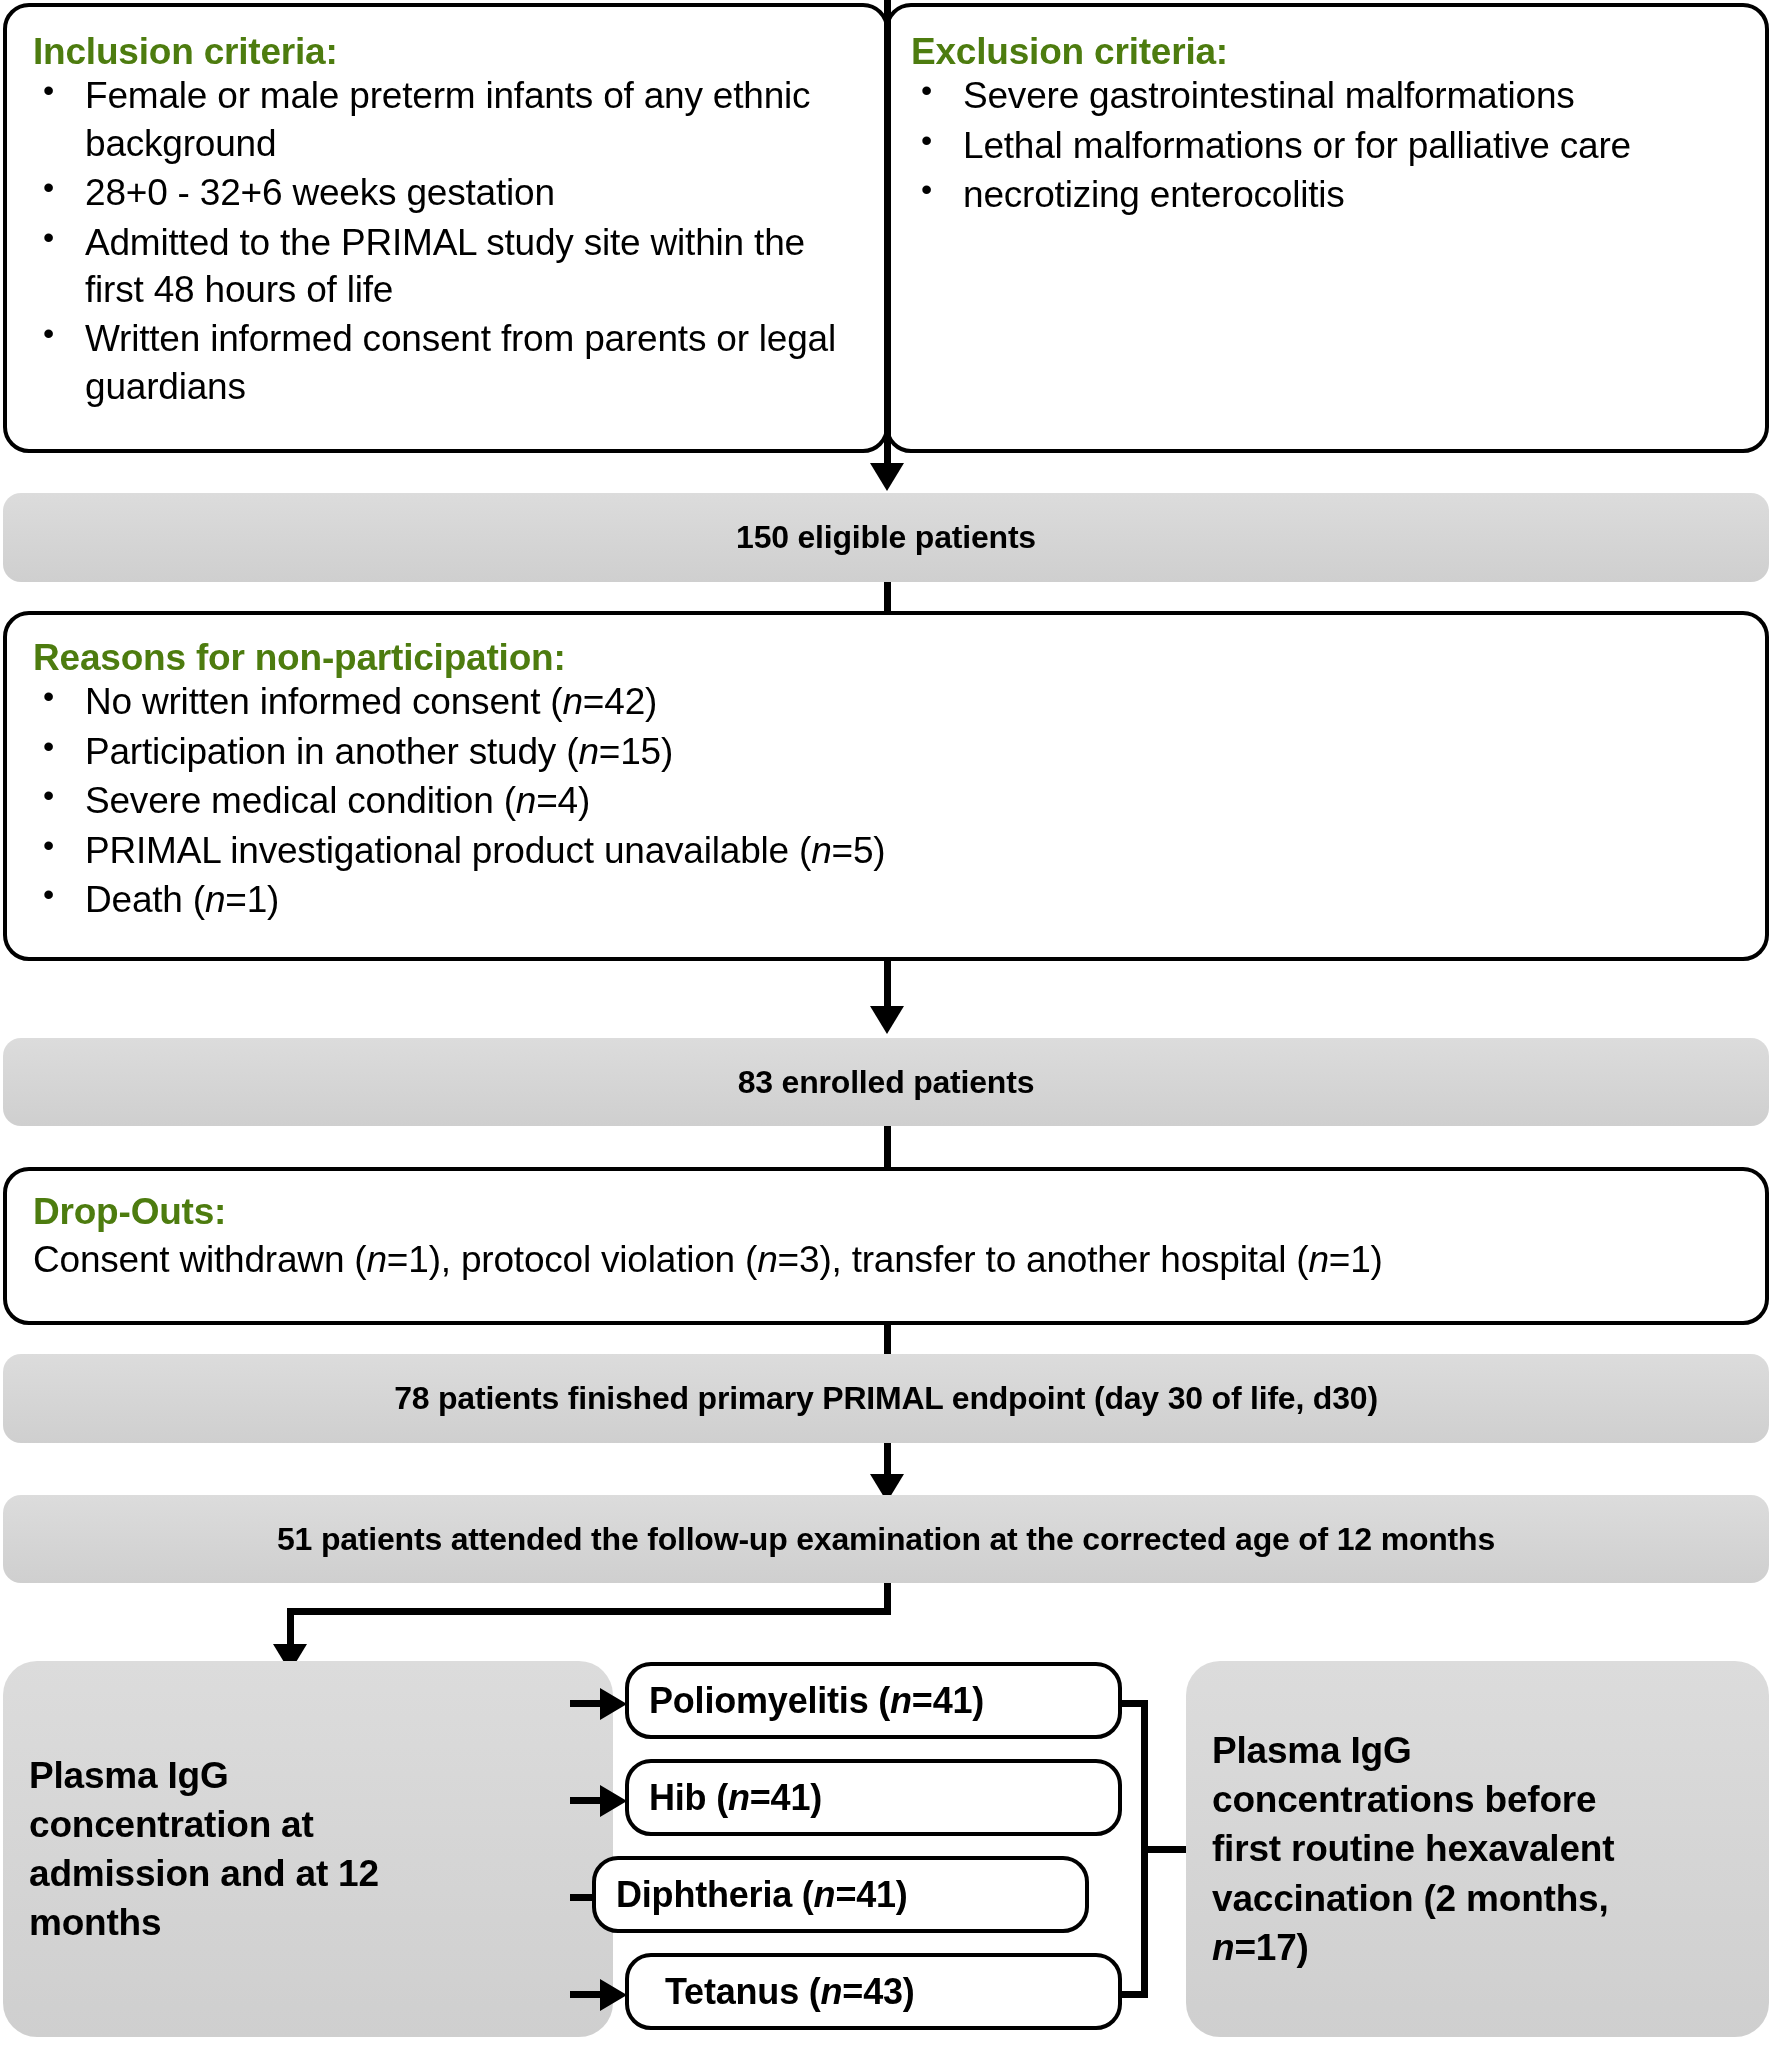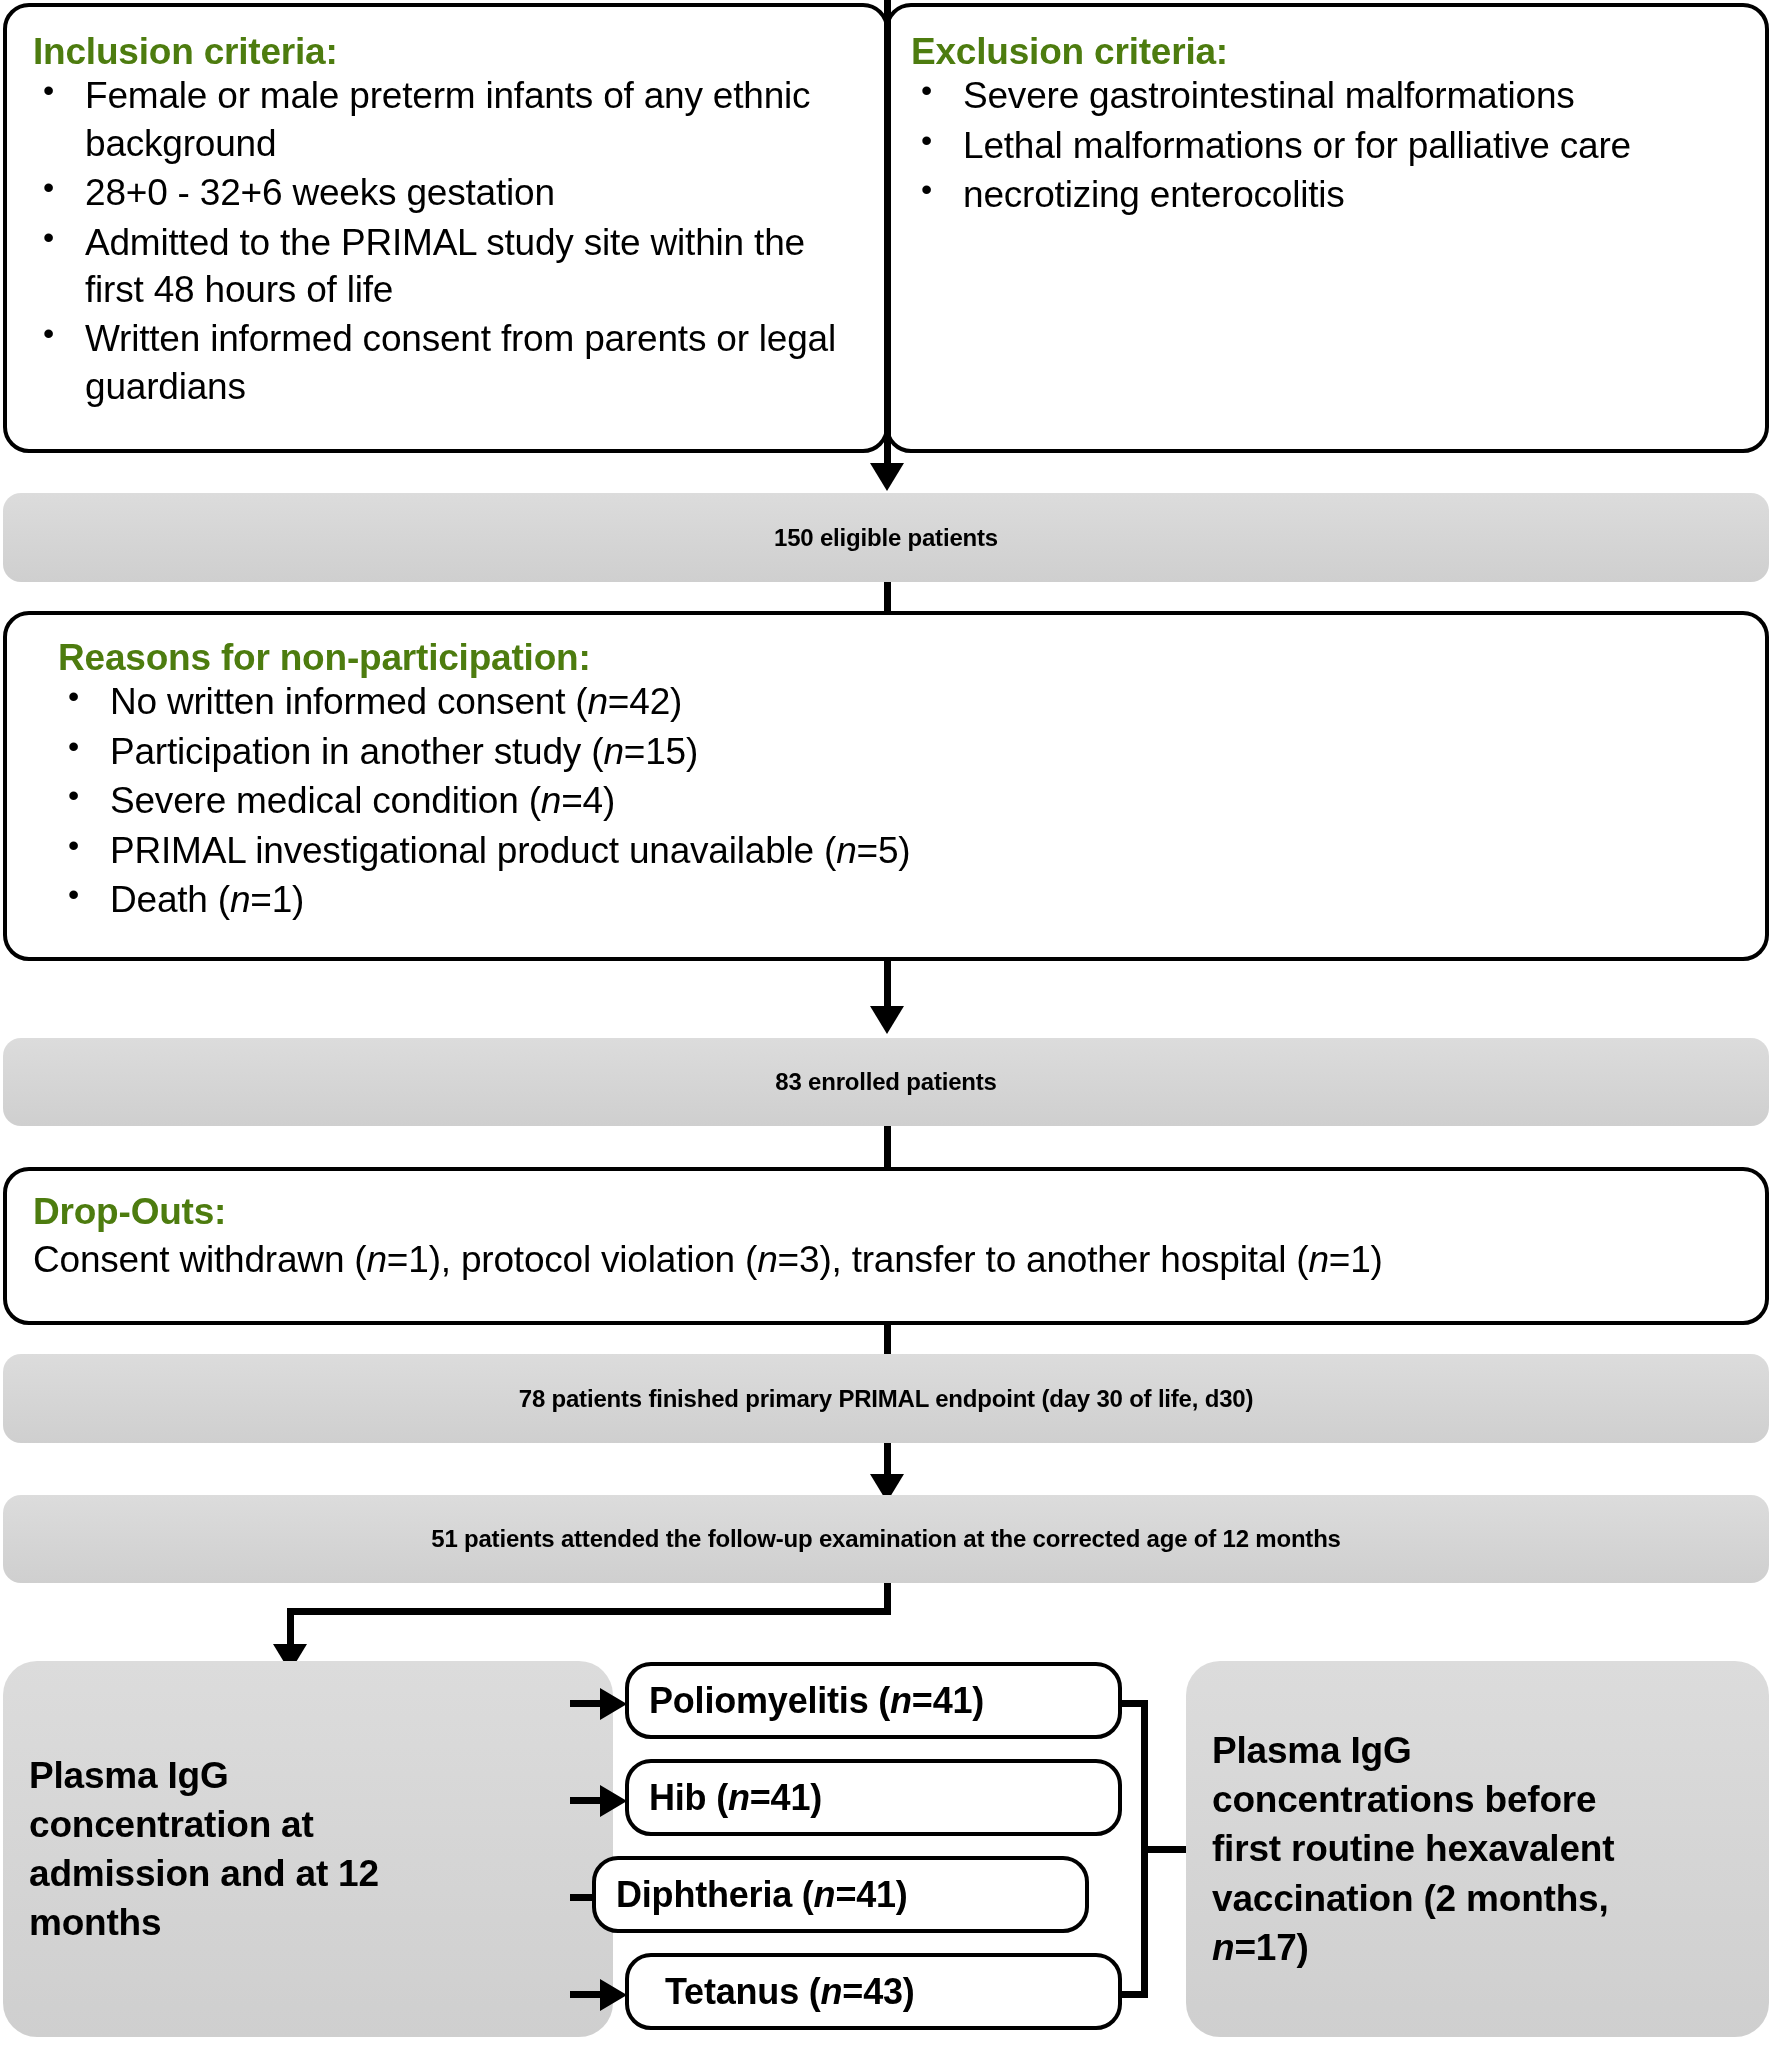--- a/index.html
+++ b/index.html
@@ -51,21 +51,21 @@
     letter-spacing: -0.2px;
   }
   .bodytxt {
     font-size: 37px;
     line-height: 1.28;
     color: #000;
     letter-spacing: -0.2px;
   }
   .banner-txt {
     font-weight: bold;
-    font-size: 24px;
+    font-size: 32px;
     color: #000;
     letter-spacing: -0.2px;
     text-align: center;
     white-space: nowrap;
   }
   .gbig-txt {
     font-weight: bold;
     font-size: 37px;
     line-height: 1.33;
     color: #000;
@@ -157,21 +157,21 @@
   <div class="vline" style="left:884px; top:0px; height:465px;"></div>
   <div class="arrow-down" style="left:870px; top:463px;"></div>
 
   <div class="gbox" style="left:3px; top:493px; width:1766px; height:89px;">
     <span class="banner-txt">150 eligible patients</span>
   </div>
 
   <div class="vline" style="left:884px; top:582px; height:32px;"></div>
 
   <div class="wbox" style="left:3px; top:611px; width:1766px; height:350px;">
-    <div style="padding:22px 26px 0 26px;margin-left:25px;">
+    <div style="padding:22px 26px 0 26px;">
       <div class="hd">Reasons for non-participation:</div>
       <ul class="bullets bodytxt">
         <li><span>No written informed consent (</span><i class="nit">n</i><span>=42)</span></li>
         <li><span>Participation in another study  (</span><i class="nit">n</i><span>=15)</span></li>
         <li><span>Severe medical condition (</span><i class="nit">n</i><span>=4)</span></li>
         <li><span>PRIMAL investigational product unavailable (</span><i class="nit">n</i><span>=5)</span></li>
         <li><span>Death (</span><i class="nit">n</i><span>=1)</span></li>
       </ul>
     </div>
   </div>

